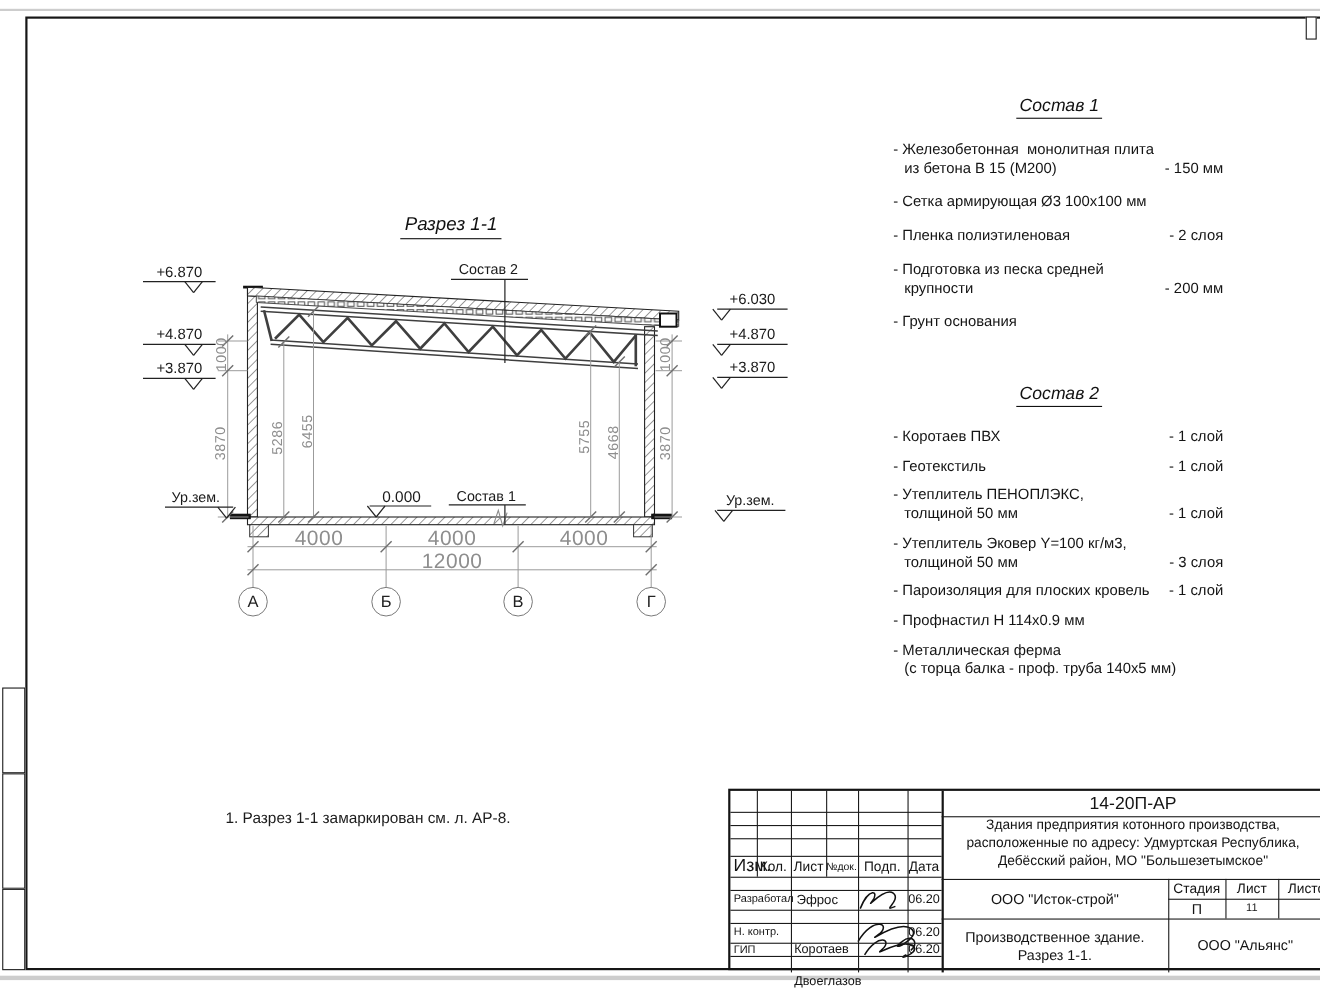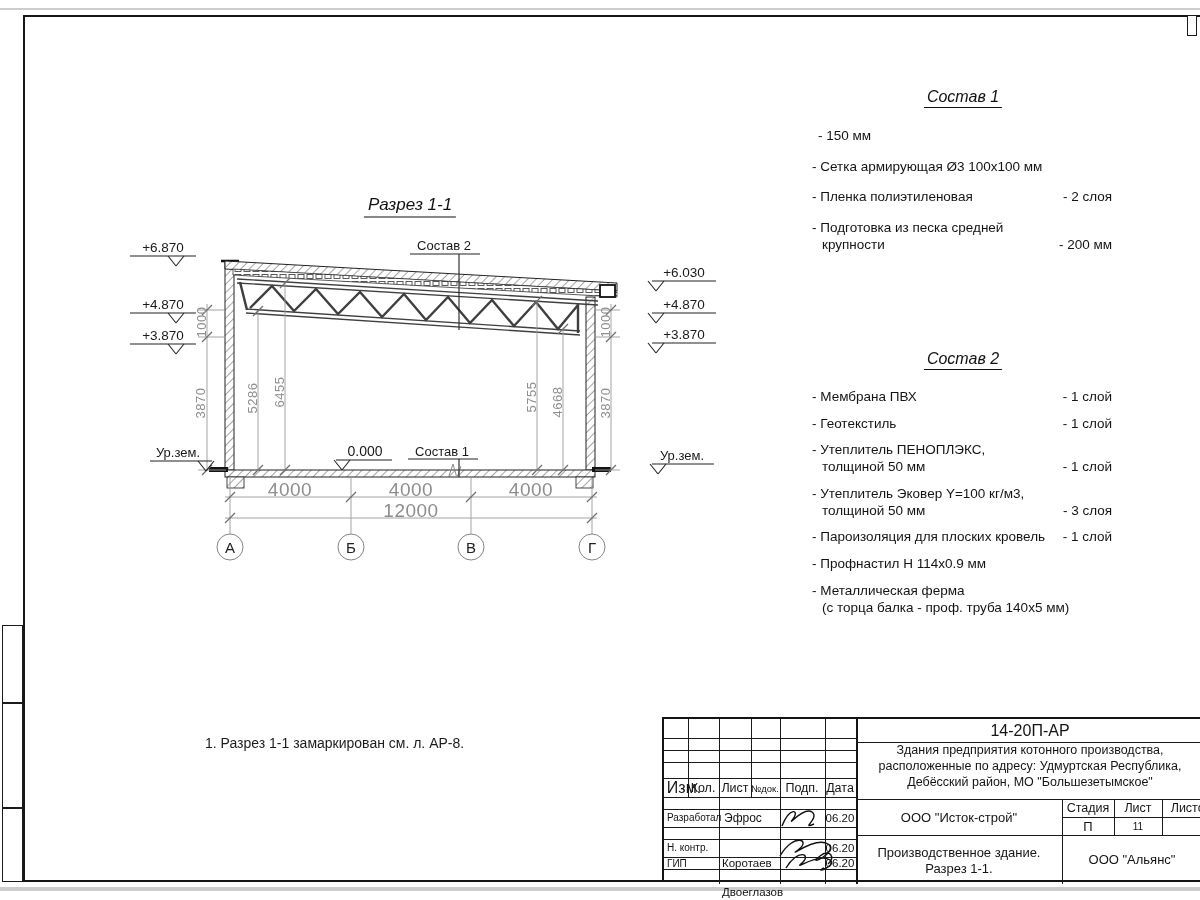--- a/index.html
+++ b/index.html
@@ -208,41 +208,47 @@
 <div class="vdim" style="left:557px;top:402px;">4668</div>
 
 <div class="t c axis-lbl" style="left:230px;top:547px;">А</div>
 <div class="t c axis-lbl" style="left:351px;top:547px;">Б</div>
 <div class="t c axis-lbl" style="left:471px;top:547px;">В</div>
 <div class="t c axis-lbl" style="left:592px;top:547px;">Г</div>
 
 <div class="t c list-title" style="left:963px;top:98px;">Состав 1</div>
 <div class="mat-list" style="left:812px;top:128px;">
   <div class="mat-item">
+      <span class="mat-name">- Железобетонная  монолитная плита
+из бетона В 15 (М200)</span>
       <span class="mat-val">- 150 мм</span>
     </div>
   <div class="mat-item">
       <span class="mat-name">- Сетка армирующая Ø3 100х100 мм</span>
       <span class="mat-val"></span>
     </div>
   <div class="mat-item">
       <span class="mat-name">- Пленка полиэтиленовая</span>
       <span class="mat-val">-  2 слоя</span>
     </div>
   <div class="mat-item">
       <span class="mat-name">- Подготовка из песка средней
 крупности</span>
       <span class="mat-val">- 200 мм</span>
     </div>
+  <div class="mat-item">
+      <span class="mat-name">- Грунт основания</span>
+      <span class="mat-val"></span>
+    </div>
 </div>
 
 <div class="t c list-title" style="left:963px;top:360px;">Состав 2</div>
 <div class="mat-list tight" style="left:812px;top:389px;">
   <div class="mat-item">
-      <span class="mat-name">- Мембрана ПВХ</span>
+      <span class="mat-name">- Коротаев ПВХ</span>
       <span class="mat-val">- 1 слой</span>
     </div>
   <div class="mat-item">
       <span class="mat-name">- Геотекстиль</span>
       <span class="mat-val">- 1 слой</span>
     </div>
   <div class="mat-item">
       <span class="mat-name">- Утеплитель ПЕНОПЛЭКС,
 толщиной 50 мм</span>
       <span class="mat-val">- 1 слой</span>

